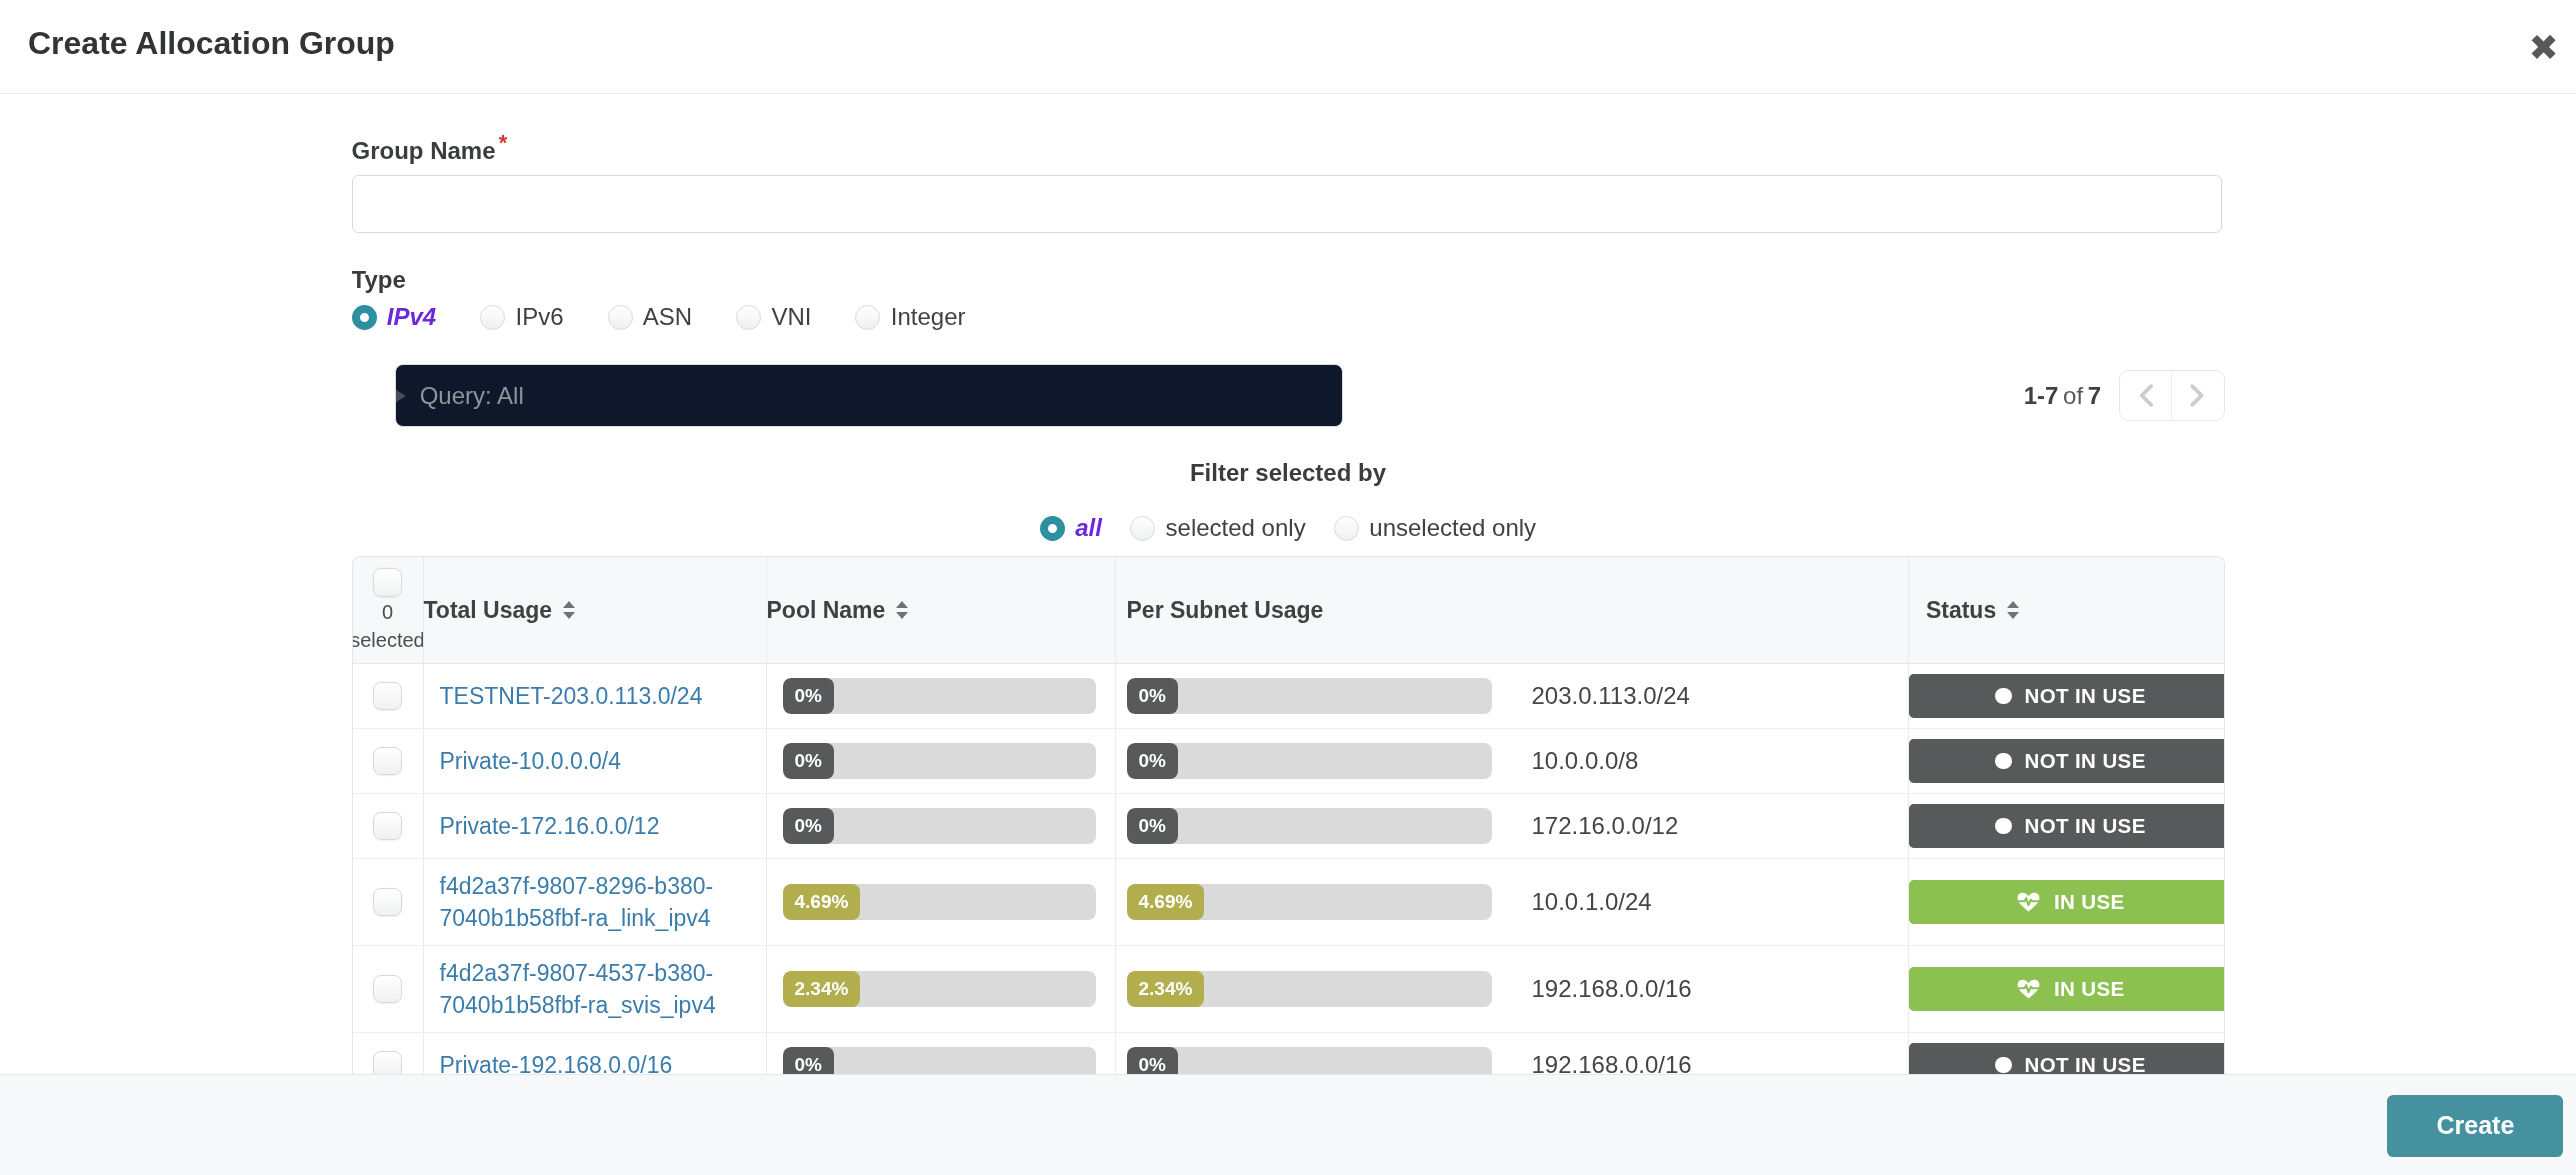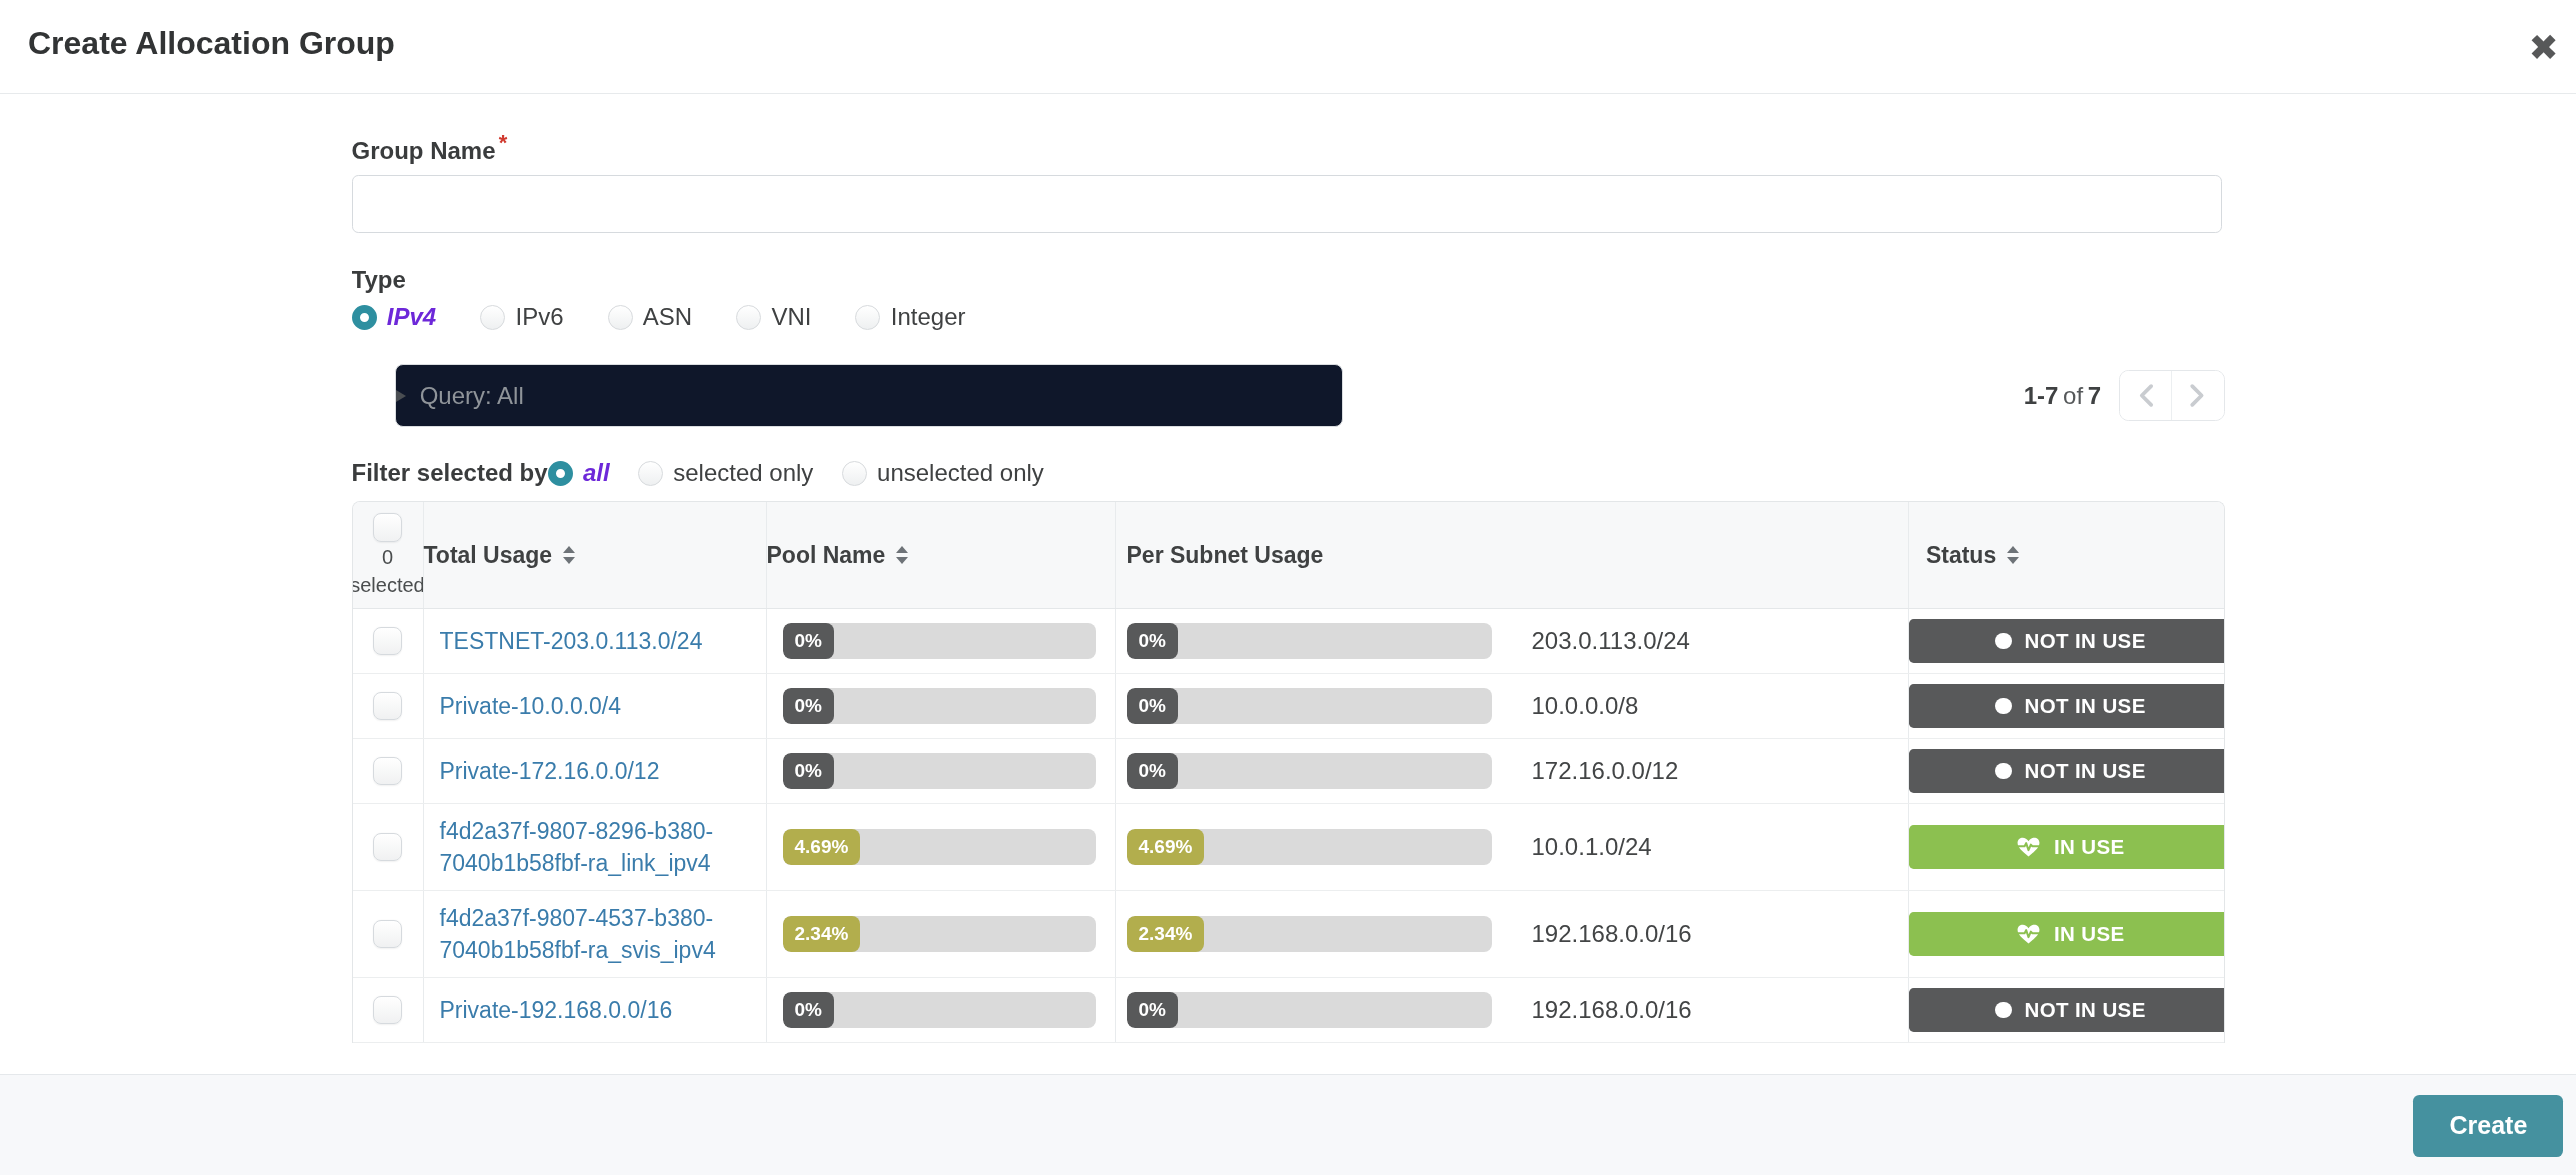--- a/index.html
+++ b/index.html
@@ -37,21 +37,21 @@
   .query-text{font-size:24px;color:#8f9499;}
   .pager{margin-left:auto;display:flex;align-items:center;gap:17.4px;}
   .pager-text{font-size:24px;color:#3f4142;}
   .pager-text .b{font-weight:bold;}
   .pager-text .of{color:#55585a;font-weight:normal;padding:0 4.7px;}
   .pager-btns{display:flex;width:106px;height:51px;border:1.6px solid #e4e7ea;border-radius:9.5px;background:#fff;overflow:hidden;box-sizing:border-box;}
   .pager-btn{flex:1;display:flex;align-items:center;justify-content:center;cursor:pointer;background:#fff;border:none;padding:0;}
   .pager-btn + .pager-btn{border-left:1.6px solid #eceff1;}
 
   
-  .filter-row{display:flex;margin-top:32px;}
+  .filter-row{display:flex;align-items:center;gap:27px;margin-top:32px;flex-direction:column;}
   .filter-label{font-size:24px;font-weight:bold;color:#3a3c3d;}
   .filter-radios{display:flex;align-items:center;gap:28.4px;}
 
   
   .pool-table{width:1873px;margin-top:14.2px;border:1.6px solid #e3e6e8;border-bottom:none;border-radius:8px 8px 0 0;overflow:hidden;box-sizing:border-box;}
   .t-row{display:grid;grid-template-columns:70px 343px 349px 793px 1fr;}
   .t-cell{border-left:1.6px solid #e8ebed;display:flex;align-items:center;box-sizing:border-box;}
   .t-cell:first-child{border-left:none;}
   .t-head{background:#f7f8f9;border-bottom:1.6px solid #e4e7e9;min-height:96px;}
   .t-head .t-cell{padding:11px 0;}
@@ -80,21 +80,21 @@
   .status-badge{width:324px;height:44px;border-radius:4.7px;margin:0 auto;display:flex;align-items:center;justify-content:center;gap:12.6px;
     color:#fff;font-size:20.5px;font-weight:bold;letter-spacing:0.4px;cursor:default;}
   .badge-dark{background:var(--chip-dark);}
   .badge-green{background:var(--green);}
   .dot-icon{width:16.6px;height:16.6px;border-radius:50%;background:#fff;flex:none;}
   .heart-icon{flex:none;display:flex;}
 
   
   .modal-footer{position:absolute;left:0;bottom:0;width:2576px;height:101px;background:#f7f8fa;border-top:1.6px solid #e5e8eb;
     display:flex;align-items:center;justify-content:flex-end;z-index:5;}
-  .create-btn{width:150px;height:62px;margin-right:12.6px;background:var(--create);border:none;border-radius:6.3px;
+  .create-btn{width:176px;height:62px;margin-right:12.6px;background:var(--create);border:none;border-radius:6.3px;
     color:#fff;font-size:25px;font-weight:bold;font-family:inherit;cursor:pointer;}
 </style>
 </head>
 <body>
 
 <div class="modal">
 
   <div class="modal-header">
     <h1 class="modal-title">Create Allocation Group</h1>
     <span class="close-icon">✖</span>

